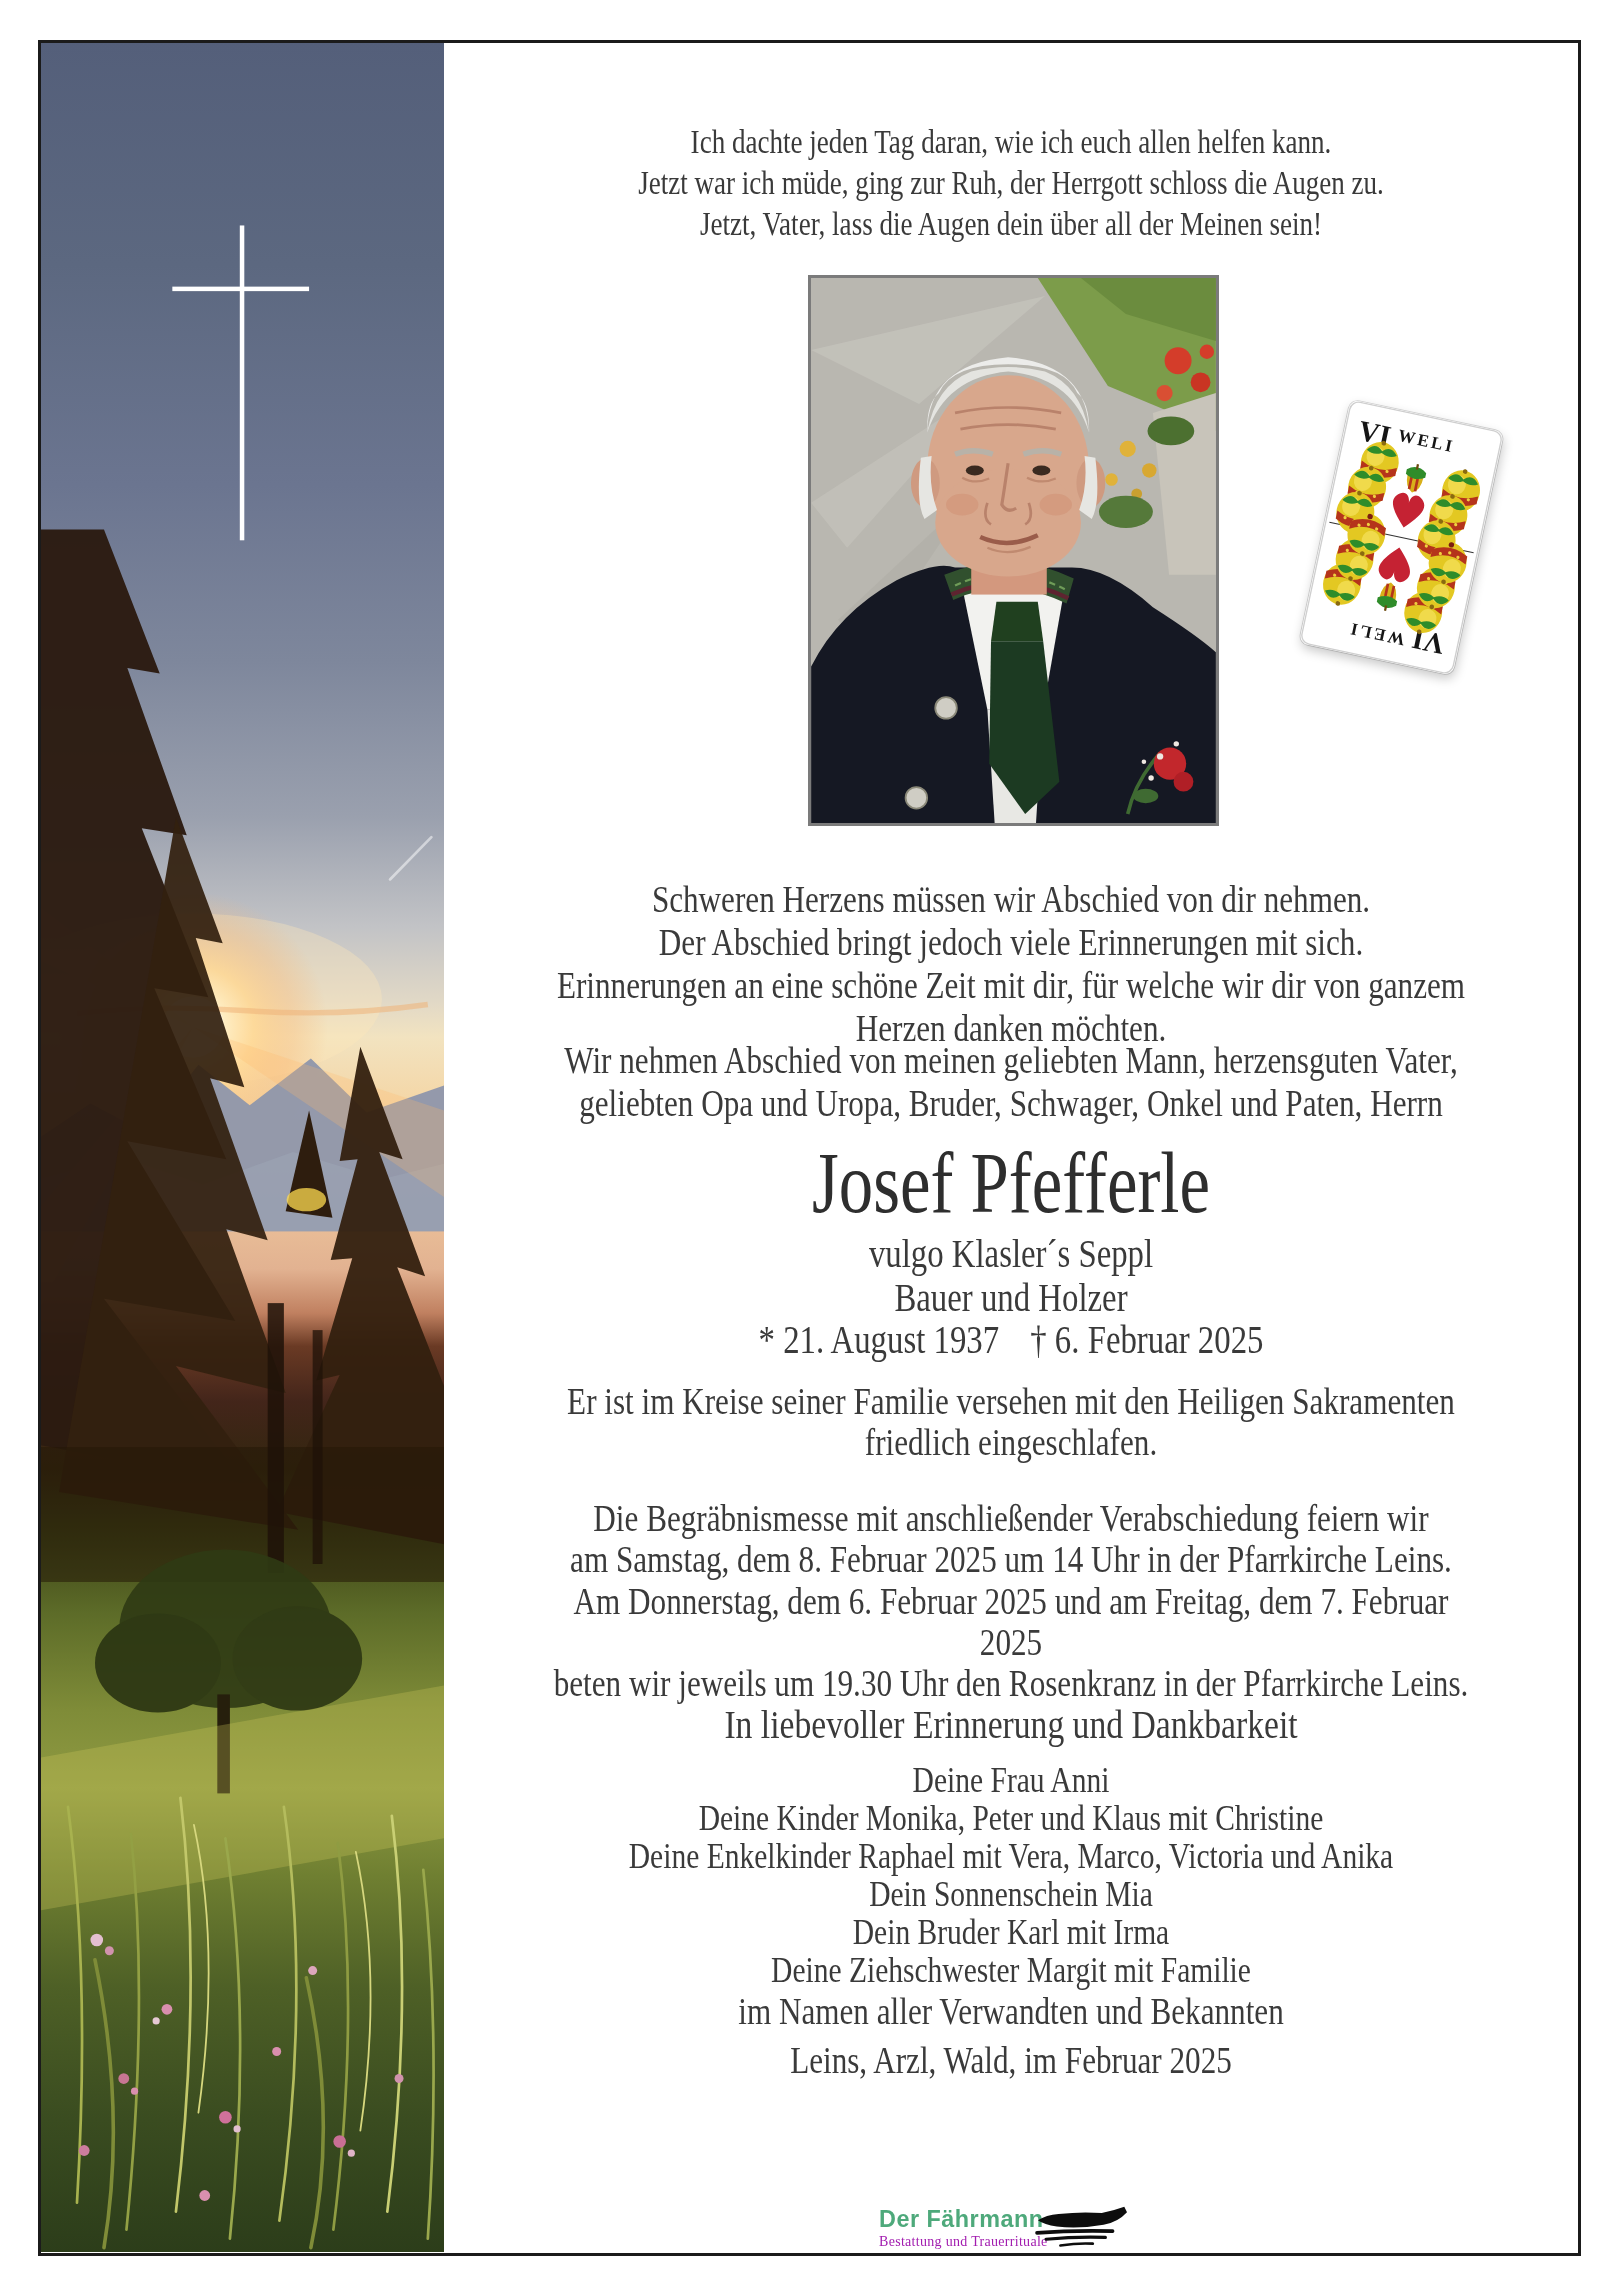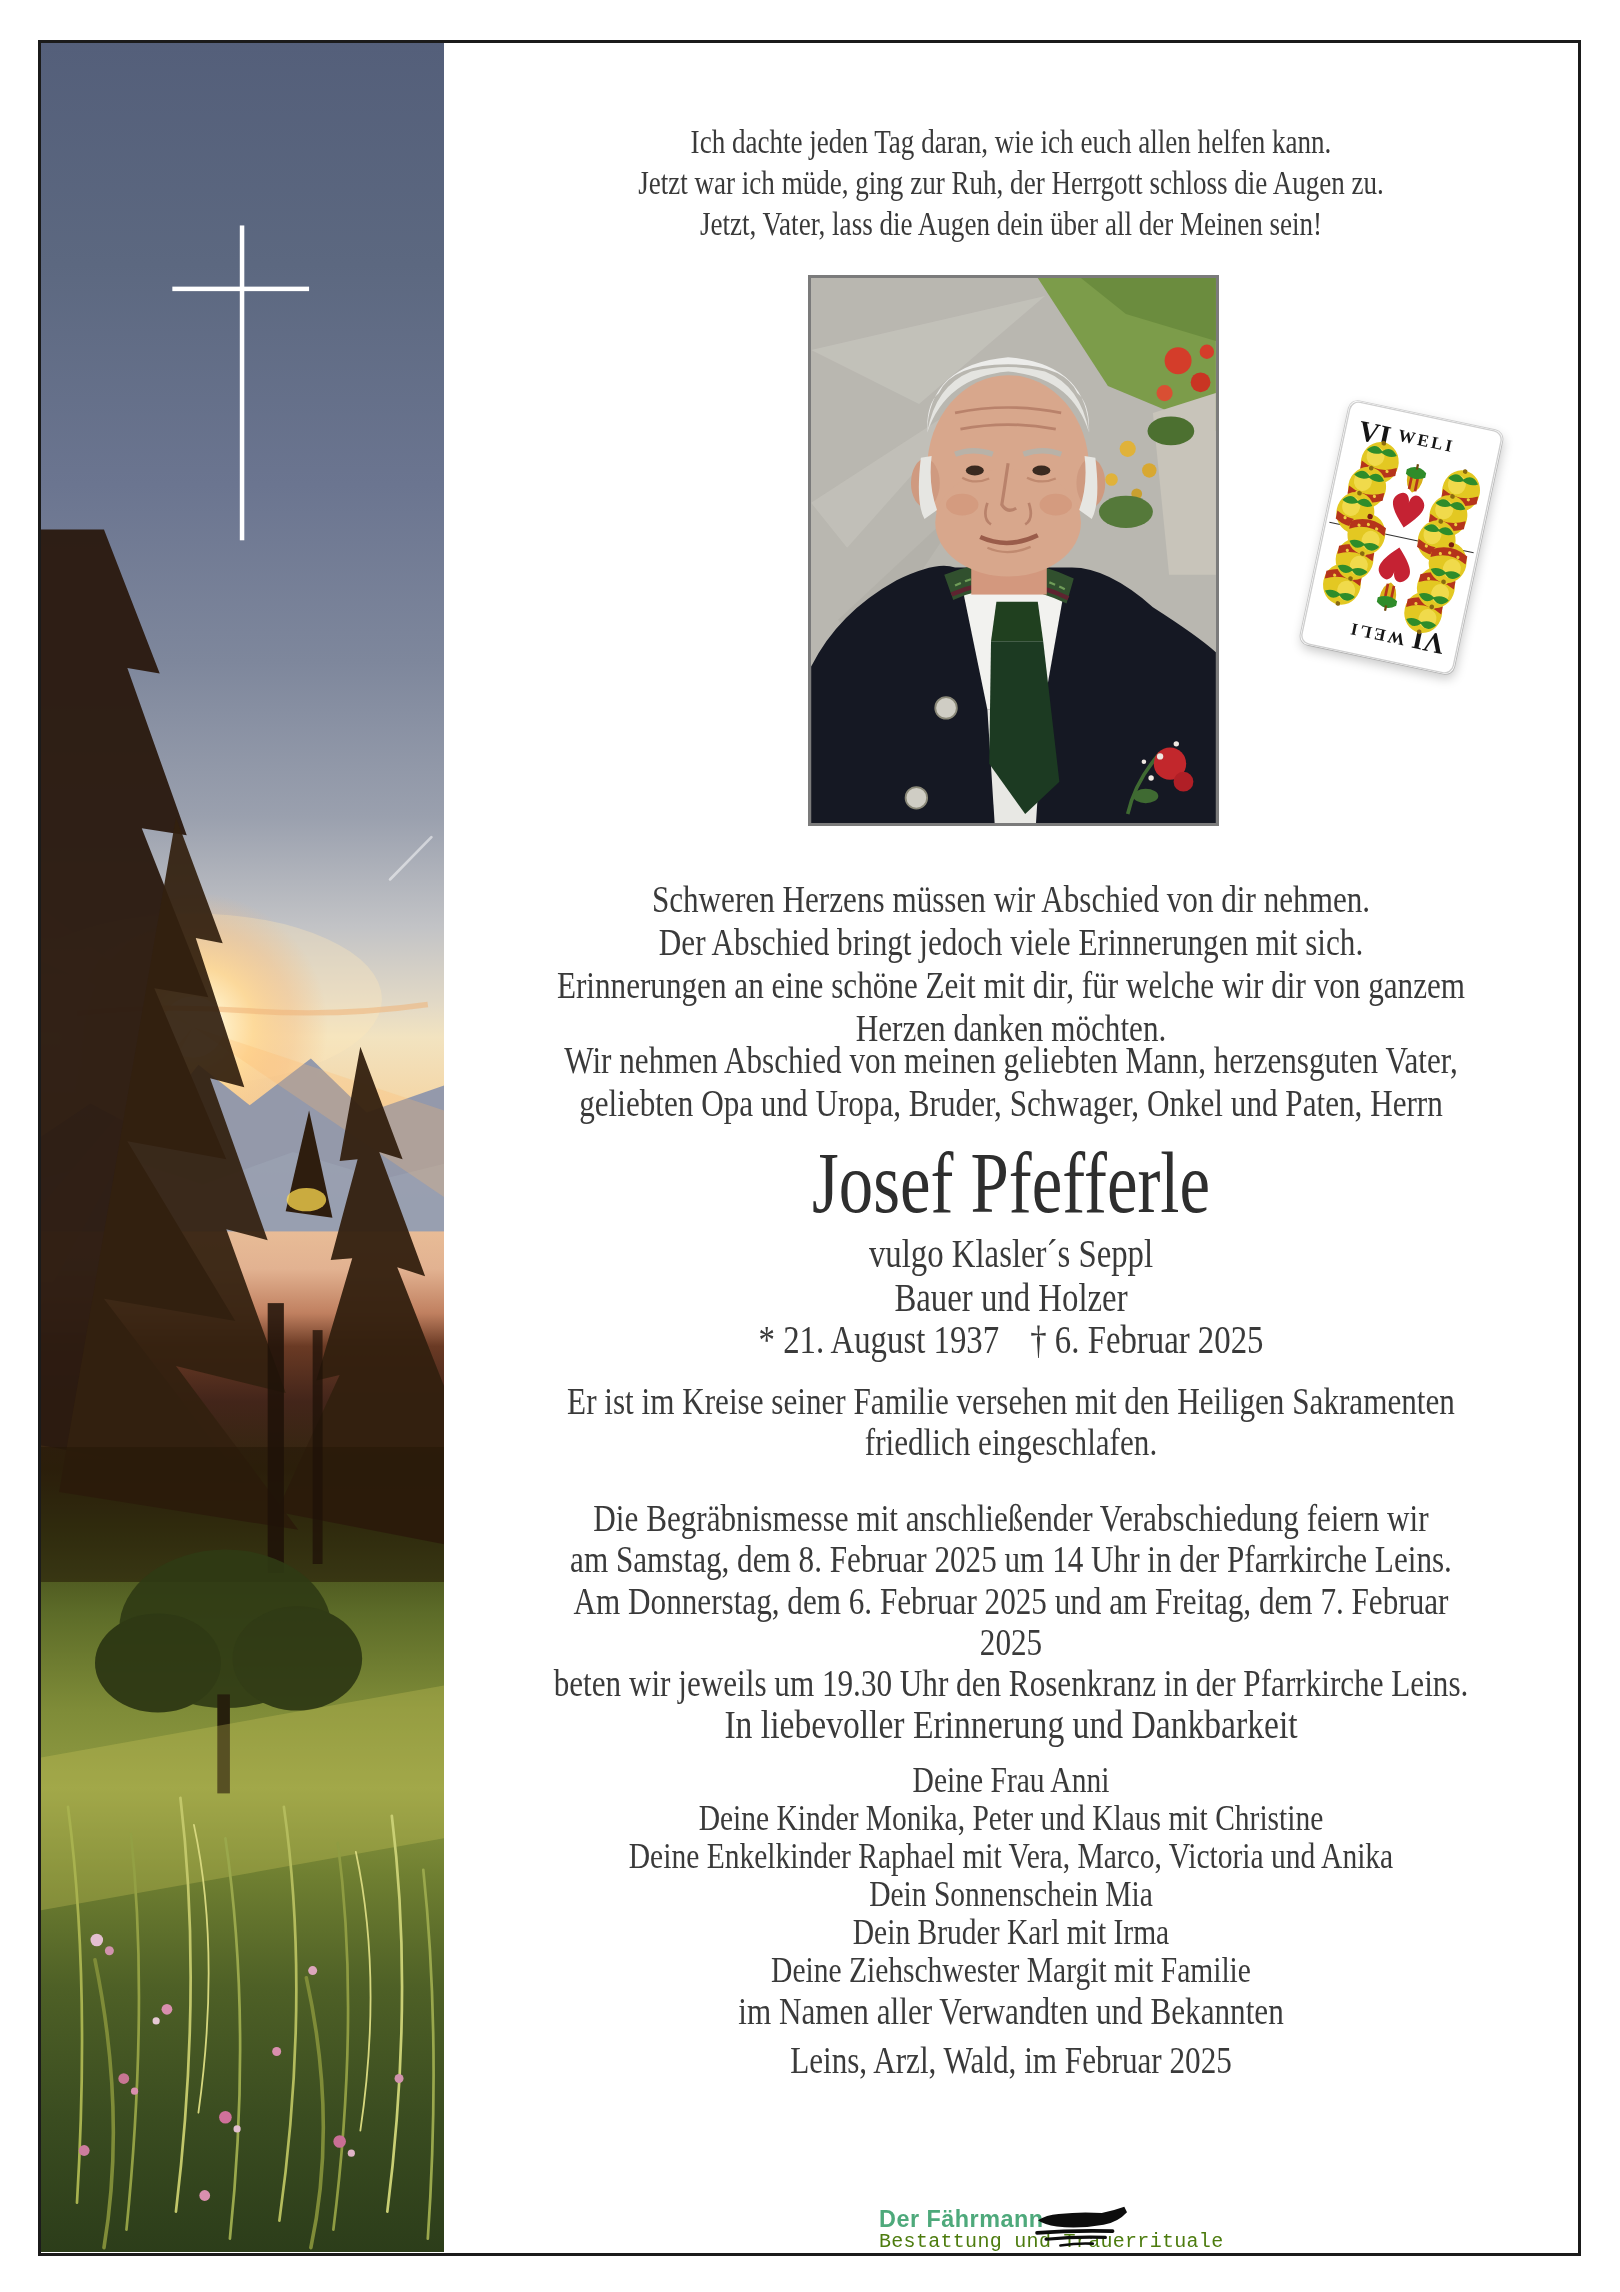--- a/index.html
+++ b/index.html
@@ -53,22 +53,22 @@
     box-shadow:1.8px 4.5px 10.8px rgba(0,0,0,0.22), 0 0 0 0.9px #d8d8d8;
   }
   .weli-card svg{display:block;width:157px;height:249px;}
   .logo-title{
     position:absolute;left:879px;top:2207px;
     font-family:"Liberation Sans", sans-serif;font-weight:bold;
     font-size:23.4px;line-height:25px;letter-spacing:0.5px;
   }
   .logo-subtitle{
     position:absolute;left:879px;top:2234px;
-    font-family:Liberation Mono, monospace;font-size:20px;line-height:15.3px;
-    color:#4d7c0f;letter-spacing:0.3px;
+    font-family:Liberation Serif, serif;font-size:14px;line-height:15.3px;
+    color:#a21caf;letter-spacing:0.3px;
   }
   .boat{position:absolute;left:1035px;top:2205px;width:94px;height:45px;}
   .boat svg{display:block;width:94px;height:45px;}
 </style>
 </head>
 <body>
 
 <div class="frame"></div>
 
 <div class="photo-strip">

